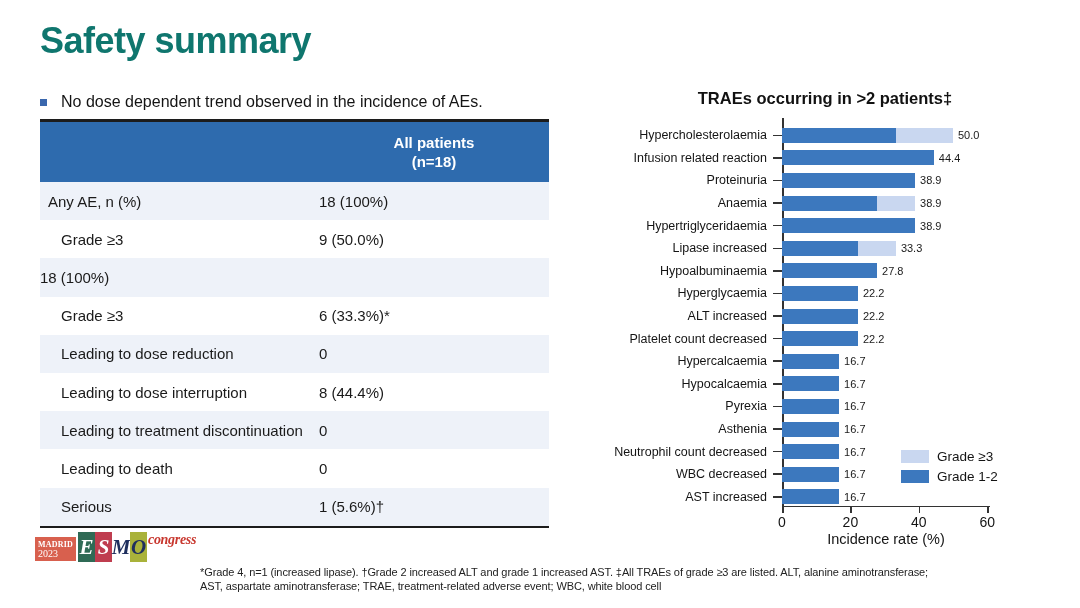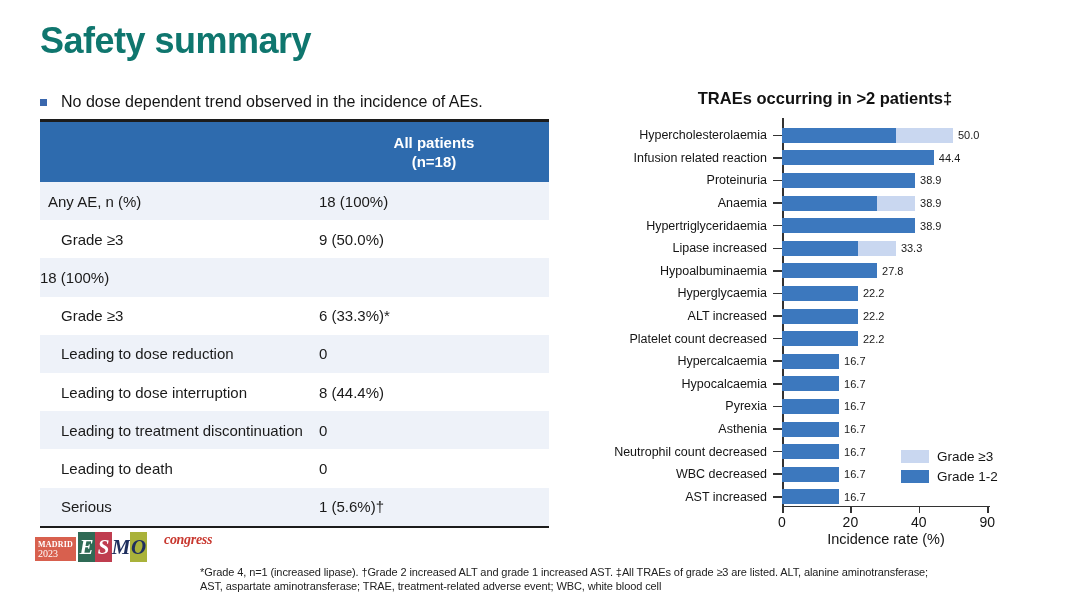--- a/index.html
+++ b/index.html
@@ -52,21 +52,21 @@
               display:flex;flex-direction:column;justify-content:center;padding-left:3px;box-sizing:border-box;}
   .madrid-box .m1{font-size:8px;font-weight:bold;line-height:9px;letter-spacing:0.2px;}
   .madrid-box .m2{font-size:10px;line-height:9px;}
   .esmo{display:flex;align-items:flex-end;margin-left:2px;}
   .esmo .tile{width:17px;height:30px;display:flex;align-items:center;justify-content:center;
               font-weight:bold;font-size:21px;color:#fff;font-style:italic;}
   .tile.e{background:#2f6a55;}
   .tile.s{background:#bf3d4f;}
   .tile.m{background:#fff;color:#1f2f5e;width:18px;}
   .tile.o{background:#a9b23a;color:#1f2f5e;}
-  .congress{color:#c8372e;font-weight:bold;font-size:14px;font-style:italic;margin-left:17px;
+  .congress{color:#c8372e;font-weight:bold;font-size:14px;font-style:italic;margin-left:1px;
             position:relative;top:-14px;letter-spacing:-0.3px;}
   .footnote{position:absolute;left:200px;top:565px;width:872px;font-size:11px;line-height:14px;
             color:#222;letter-spacing:-0.1px;}
 </style>
 </head>
 <body>
 
 <div class="slide">
 
   <div class="page-title">Safety summary</div>
@@ -302,21 +302,21 @@
       </div>
     </div>
   <div id="x-ticks">
       <div class="x-tick" style="left: 782px;"></div>
       <div class="x-ticklabel" style="left: 782px;">0</div>
       <div class="x-tick" style="left: 850.4px;"></div>
       <div class="x-ticklabel" style="left: 850.4px;">20</div>
       <div class="x-tick" style="left: 918.8px;"></div>
       <div class="x-ticklabel" style="left: 918.8px;">40</div>
       <div class="x-tick" style="left: 987.2px;"></div>
-      <div class="x-ticklabel" style="left: 987.2px;">90</div>
+      <div class="x-ticklabel" style="left: 987.2px;">60</div>
     </div>
   <div class="x-axis-label">Incidence rate (%)</div>
   <div class="legend" id="chart-legend">
       <div class="legend-row">
         <div class="legend-swatch" style="background: rgb(201, 215, 240);"></div>
         <div class="legend-label">Grade ≥3</div>
       </div>
       <div class="legend-row">
         <div class="legend-swatch" style="background: rgb(60, 120, 190);"></div>
         <div class="legend-label">Grade 1-2</div>

